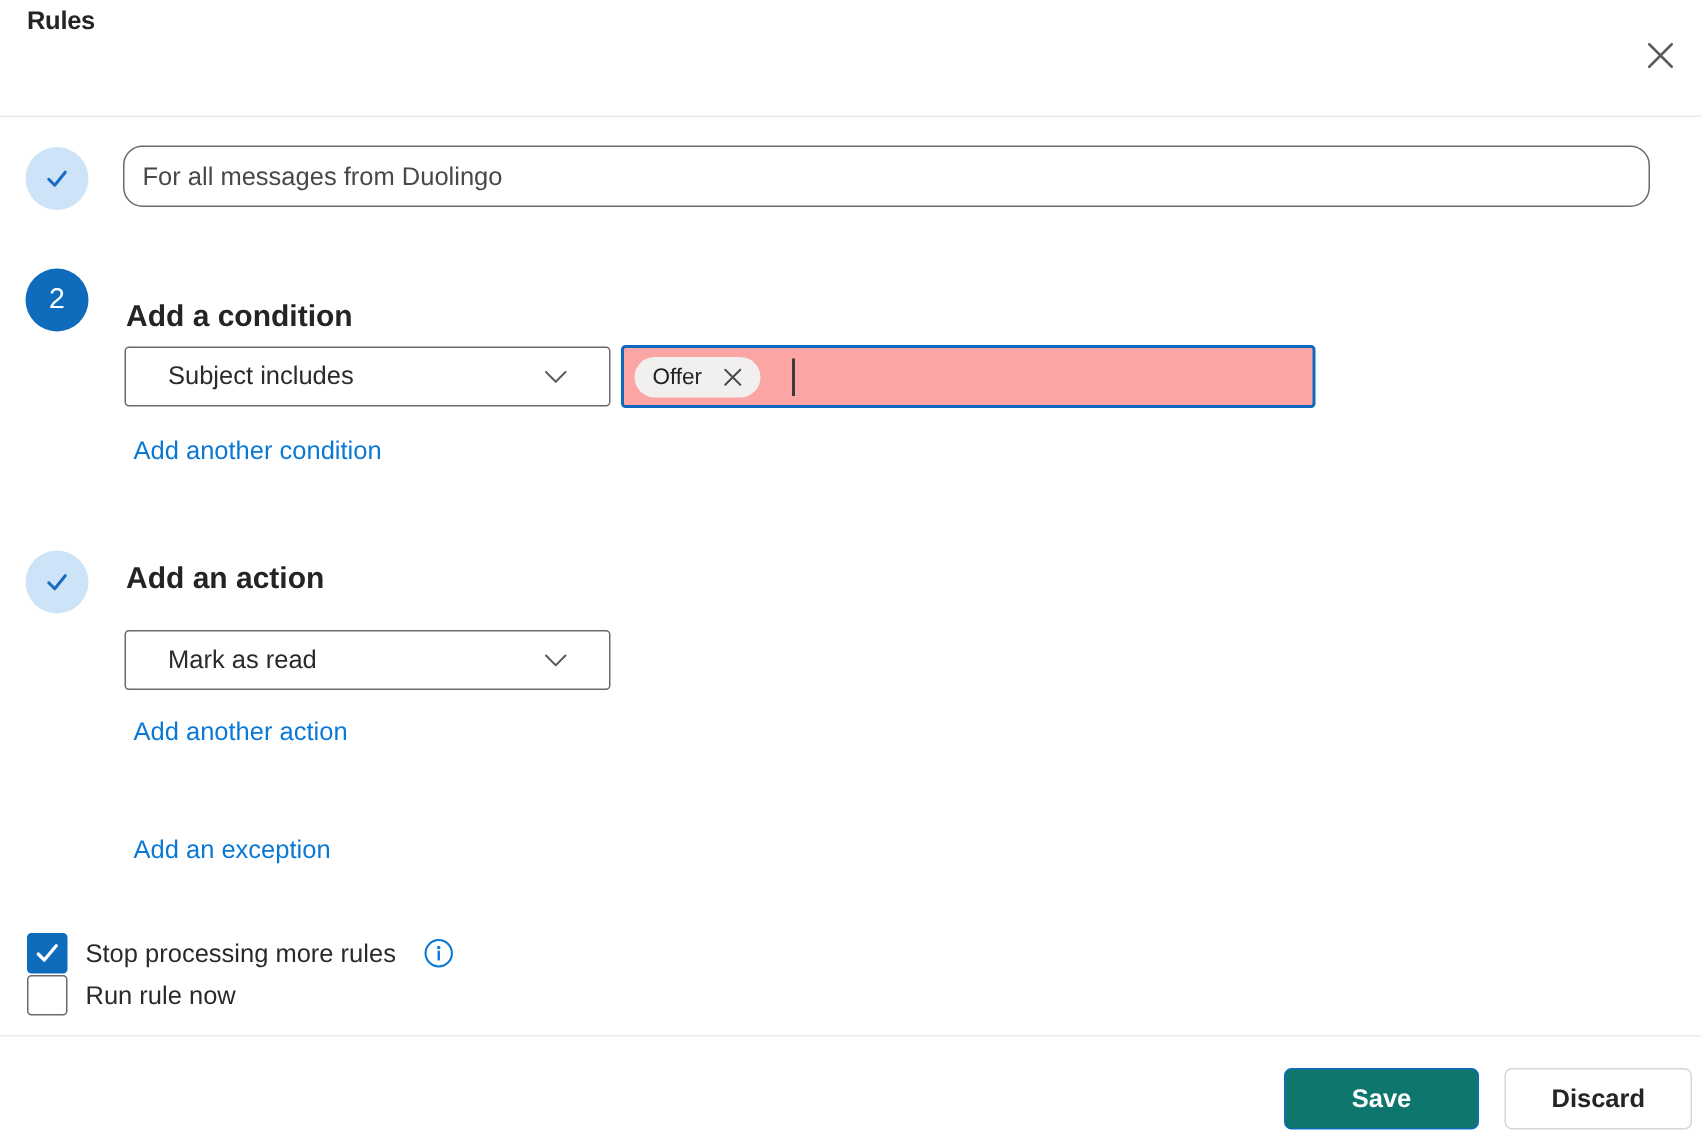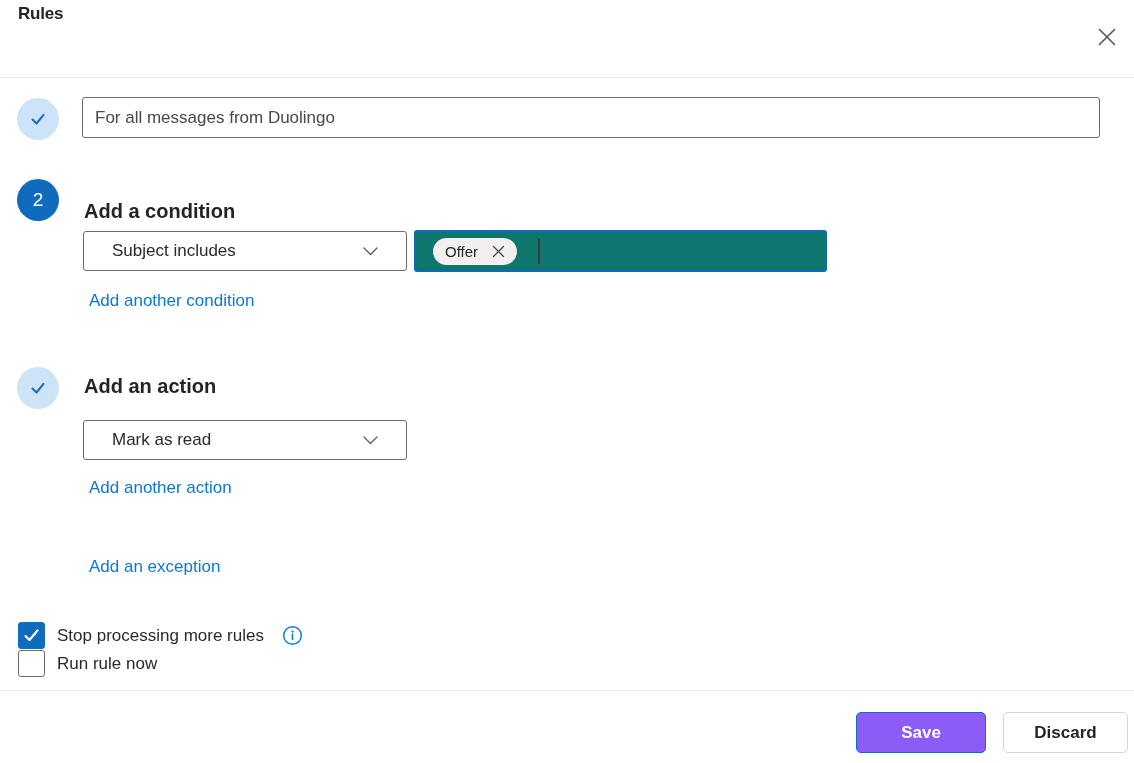--- a/index.html
+++ b/index.html
@@ -37,45 +37,45 @@
     width: 42px; height: 42px; border-radius: 50%;
     display: flex; align-items: center; justify-content: center;
   }
   .step-badge.complete { background: #cde3f7; }
   .step-badge.number { background: #0f6cbd; color: #ffffff; font-size: 19px; font-weight: 400; }
 
   
   .name-input {
     position: absolute; left: 82px; top: 97px;
     width: 1018px; height: 41px;
-    border: 1px solid #6b6a68; border-radius: 3px;
+    border: 1px solid #6b6a68; border-radius: 13px;
     padding: 0 12px; font-family: inherit;
     font-size: 17px; color: #4a4846; background: #ffffff;
     outline: none;
   }
   .section-heading {
     position: absolute; left: 84px;
     font-size: 20px; font-weight: 600; color: #242424;
   }
   .dropdown {
     position: absolute; left: 83px;
     width: 324px; height: 40px;
     border: 1px solid #6b6a68; border-radius: 3px;
     background: #ffffff; cursor: pointer;
     display: flex; align-items: center;
     padding: 0 28px; font-size: 17px; color: #2b2a29;
   }
   .dropdown .dd-label { flex: 1; }
   .tag-input {
     position: absolute; left: 414px; top: 230px;
-    width: 413px; height: 42px;
+    width: 463px; height: 42px;
     border: 2px solid #1169bf; border-radius: 3px;
-    background: #0f766e;
+    background: #fca5a5;
     display: flex; align-items: center;
-    padding: 0 17px; cursor: text;
+    padding: 0 7px; cursor: text;
   }
   .pill {
     display: inline-flex; align-items: center;
     background: #f1f0ef; border-radius: 14px;
     height: 27px; padding: 0 12px; gap: 14px;
     font-size: 15px; color: #242424;
   }
   .pill-x {
     background: transparent; border: none; cursor: pointer;
     display: flex; align-items: center; padding: 0;
@@ -107,21 +107,21 @@
   }
 
   
   .btn {
     position: absolute; top: 712px; height: 41px;
     border-radius: 5px; font-family: inherit;
     font-size: 17px; font-weight: 700; cursor: pointer;
   }
   .btn.primary {
     left: 856px; width: 130px;
-    background: #8b5cf6; border: 1px solid #0f6cbd; color: #ffffff;
+    background: #0f766e; border: 1px solid #0f6cbd; color: #ffffff;
   }
   .btn.secondary {
     left: 1003px; width: 125px;
     background: #ffffff; border: 1px solid #d6d6d6; color: #242424;
   }
 </style>
 </head>
 <body>
 
 <div class="dialog">

